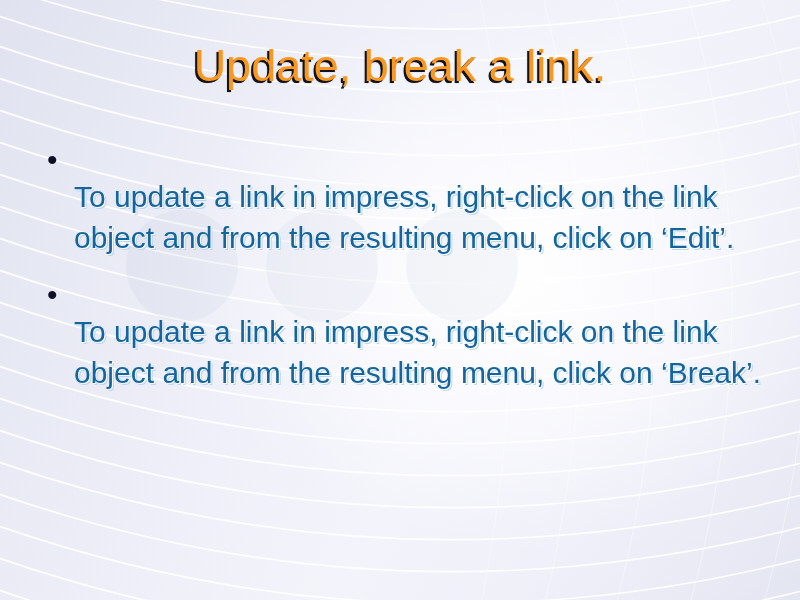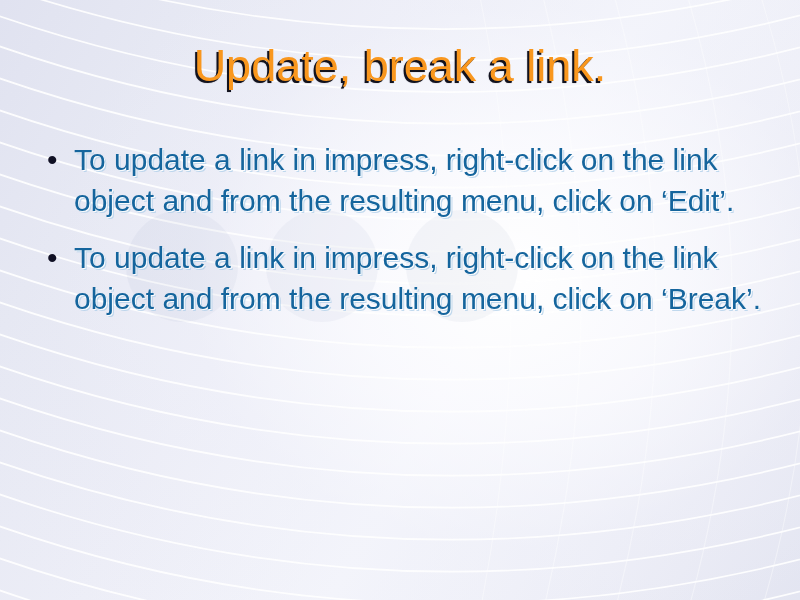--- a/index.html
+++ b/index.html
@@ -104,20 +104,21 @@
 
   .bullet-text {
     flex: 1 1 auto;
     font-size: 30px;
     line-height: 41px;
     color: #15659d;
     text-shadow:
       1px 1px 0 rgba(255,255,255,0.92),
       2px 2px 0 rgba(173,205,232,0.75);
     text-align: left;
+    margin-top: 37px;
   }
 </style>
 </head>
 <body>
 
 <div class="slide">
 
   <div class="bg-base"></div>
 
   <div class="bg-arcs">

